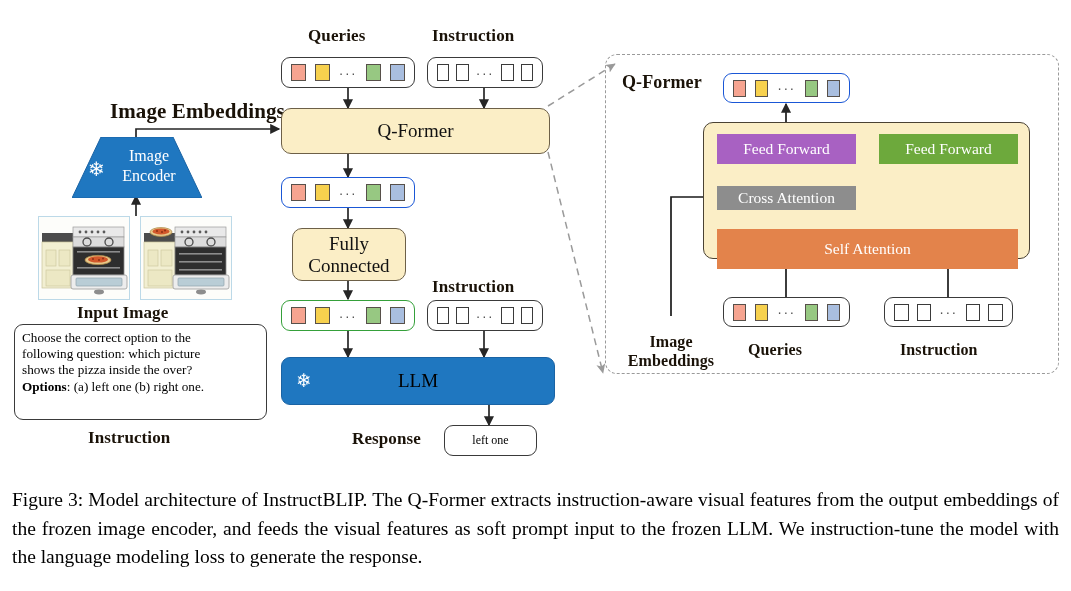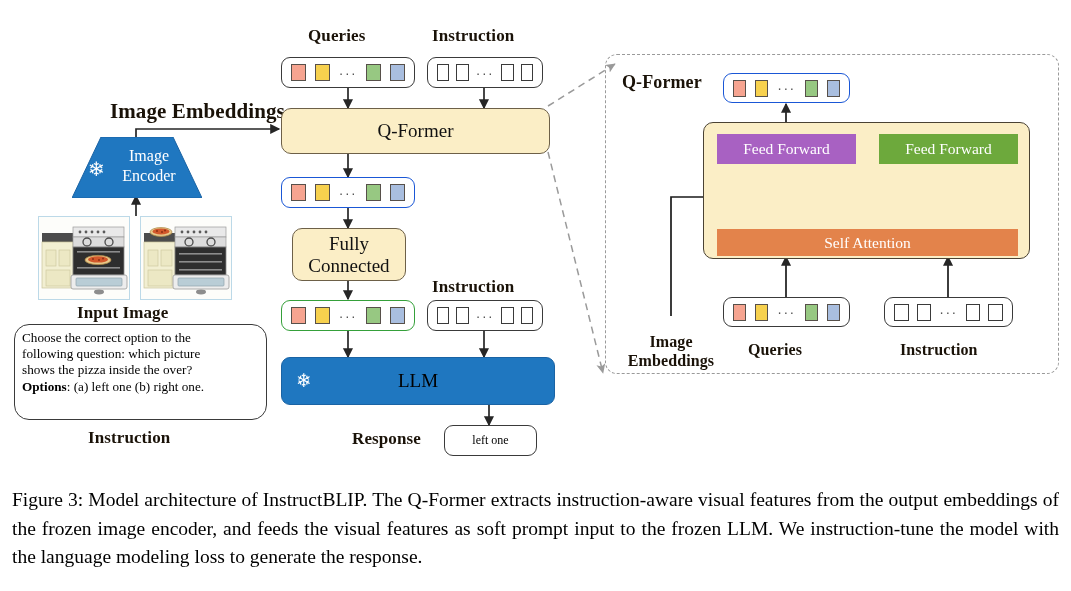--- a/index.html
+++ b/index.html
@@ -32,21 +32,21 @@
   .boxtxt{font-size:19px;font-family:"Liberation Serif","DejaVu Serif",serif;color:#111;}
   .whitetxt{color:#000000;}
 
   
   .dashpanel{border:1.6px dashed #9a9a9a;border-radius:12px;}
   .innertan{background:#fbeec6;border:1.4px solid #4a4234;border-radius:10px;}
   .opbox{border-radius:0;display:flex;align-items:center;justify-content:center;
          color:#fff;font-size:15.5px;font-family:"Liberation Serif","DejaVu Serif",serif;}
 
   
-  .prompt{border:1.4px solid #3a3a3a;border-radius:15px;background:#fff;
+  .prompt{border:1.4px solid #3a3a3a;border-radius:9px;background:#fff;
           font-size:13.2px;line-height:16.2px;padding:5px 7px 4px 7px;box-sizing:border-box;
           font-family:"Liberation Serif","DejaVu Serif",serif;}
   .prompt b{font-weight:bold;}
 
   
   .caption{position:absolute;left:12px;top:470px;width:1047px;font-size:19.5px;
            line-height:28.5px;font-family:"Liberation Serif","DejaVu Serif",serif;
            color:#000;text-align:justify;}
 
   
@@ -278,22 +278,25 @@
   <div class="abs innertan" style="left:703px;top:106px;width:325px;height:135px;"></div>
 
   <div class="abs opbox" style="left:717px;top:118px;width:139px;height:30px;background:#a861c2;">
     <span>Feed Forward</span>
   </div>
 
   <div class="abs opbox" style="left:879px;top:118px;width:139px;height:30px;background:#6da93c;">
     <span>Feed Forward</span>
   </div>
 
-
-  <div class="abs opbox" style="left:717px;top:213px;width:301px;height:27px;background:#e3834b;">
+  <div class="abs opbox" style="left:717px;top:170px;width:139px;height:24px;background:#8d8d8d;">
+    <span>Cross Attention</span>
+  </div>
+
+  <div class="abs opbox" style="left:717px;top:213px;width:301px;height:40px;background:#e3834b;">
     <span>Self Attention</span>
   </div>
 
   <div class="abs tokbox" style="left:723px;top:281px;width:127px;height:30px;">
     <span class="tok" style="background:#f6a490"></span>
     <span class="tok" style="background:#f7d14e"></span>
     <span class="dots">···</span>
     <span class="tok" style="background:#97c882"></span>
     <span class="tok" style="background:#a9bedf"></span>
   </div>

